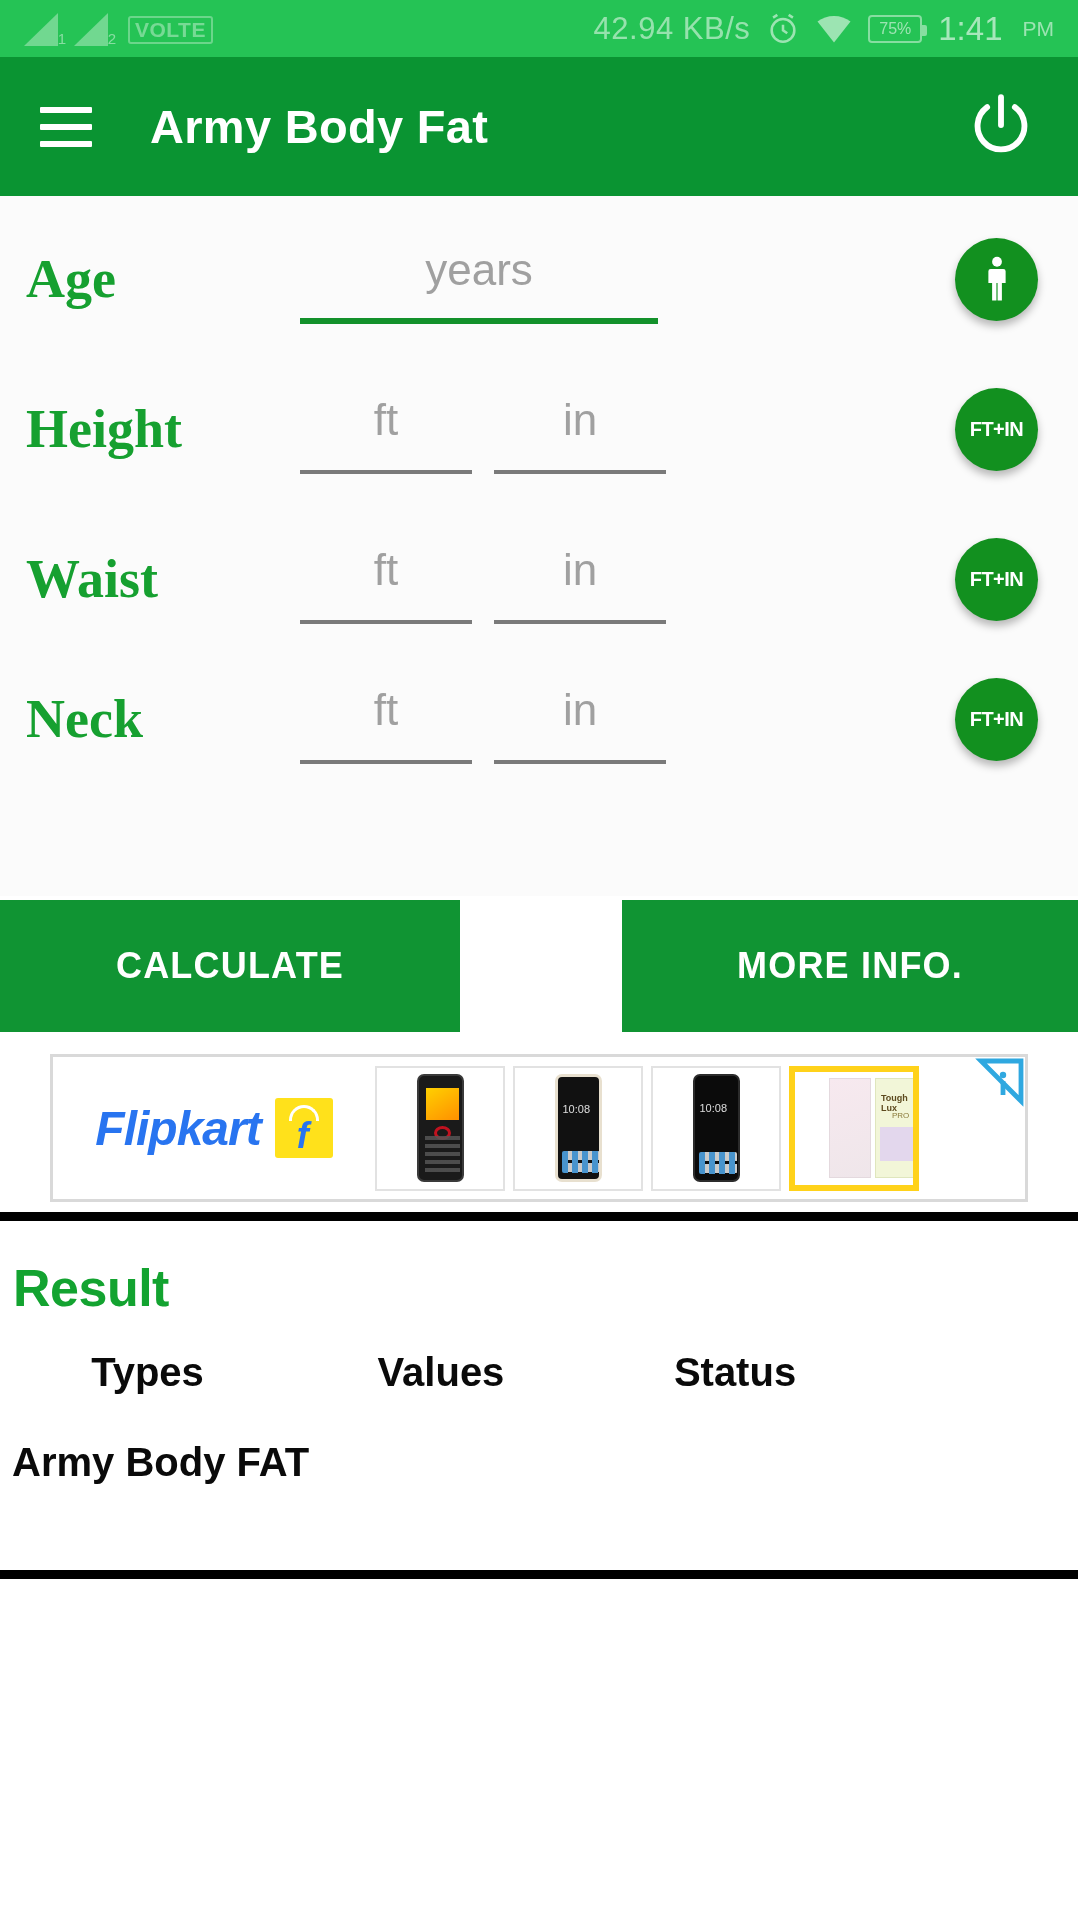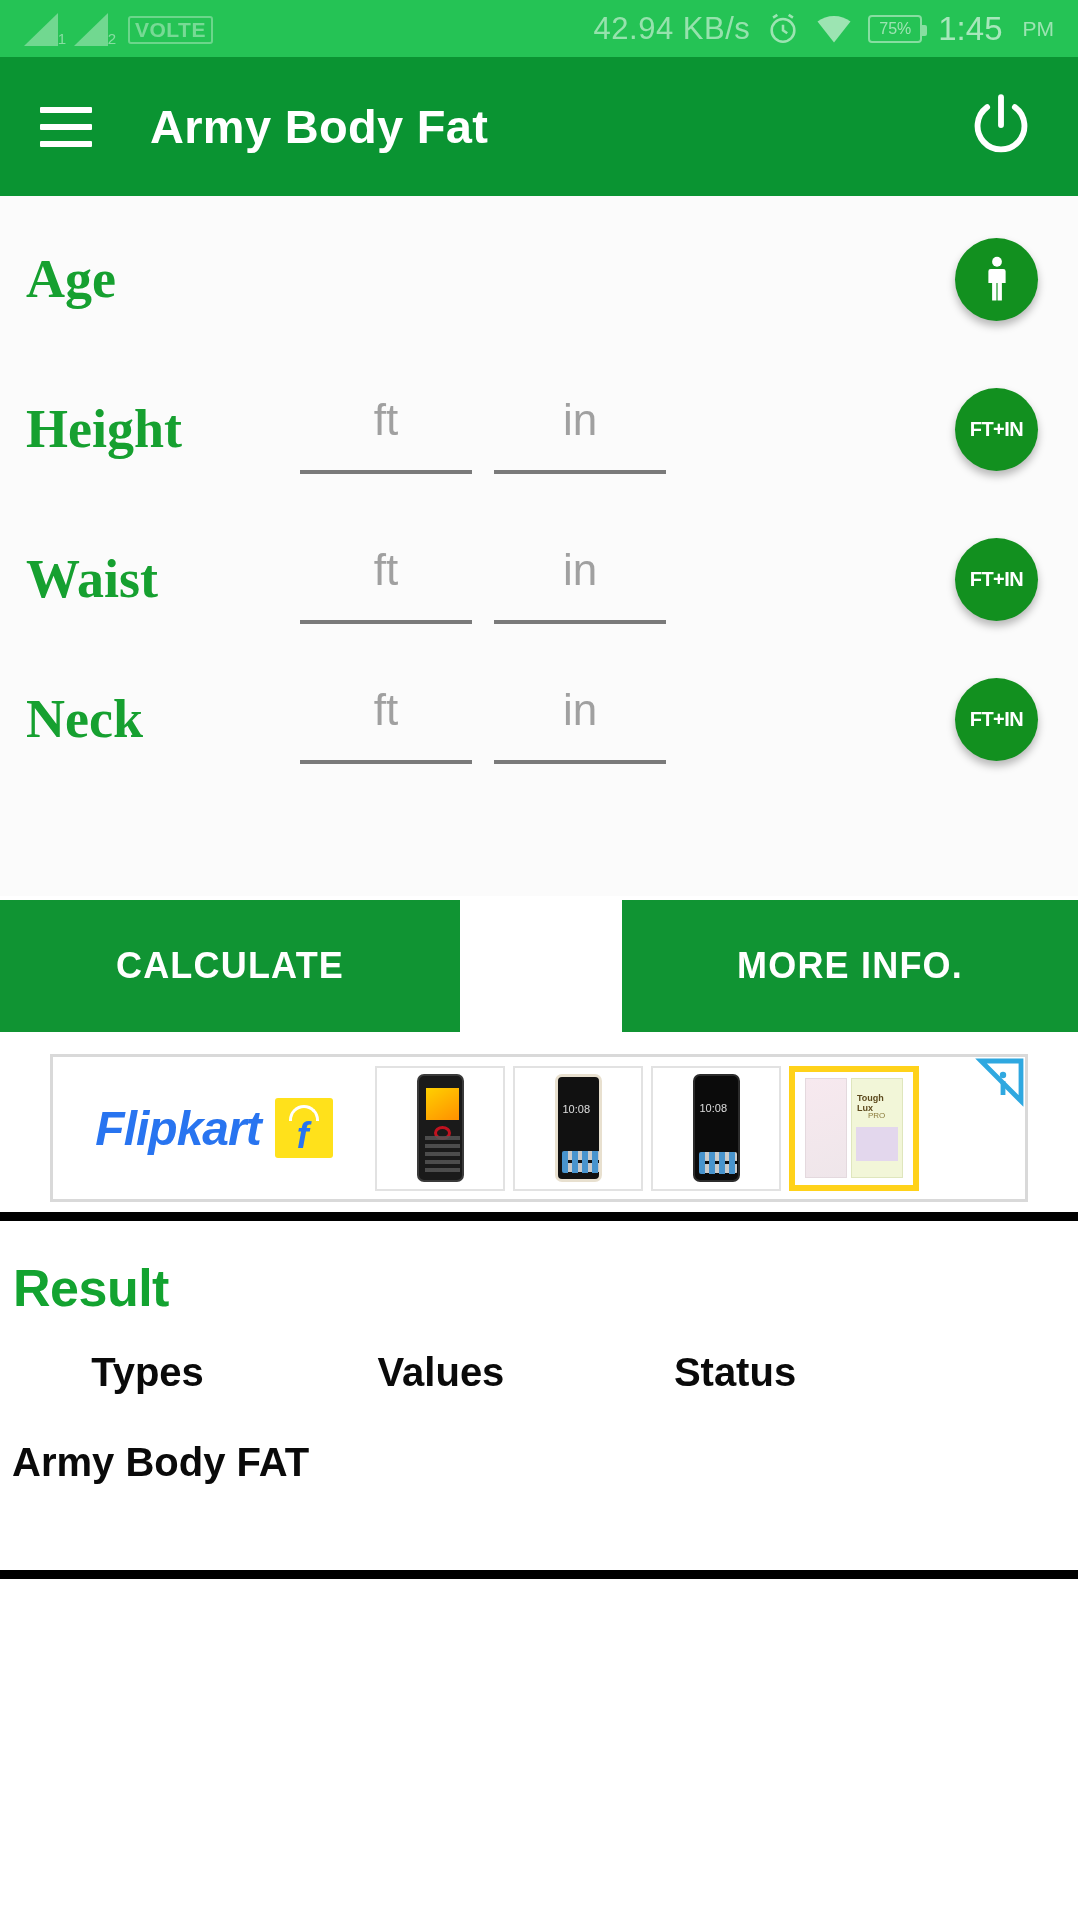--- a/index.html
+++ b/index.html
@@ -305,21 +305,21 @@
   .phone-mock .icons {
     position: absolute; bottom: 6px; left: 4px;
     width: 38px; height: 22px;
     background:
       repeating-linear-gradient(to right, #4fa3e3 0 6px, transparent 6px 10px),
       repeating-linear-gradient(to bottom, #e0e0e0 0 9px, transparent 9px 12px);
     opacity: .9;
     border-radius: 2px;
   }
   .protector {
-    display: flex; gap: 4px; 
+    display: flex; gap: 4px;  padding-left: 48px;
   }
   .protector .sheet {
     width: 42px; height: 100px;
     background: linear-gradient(160deg,#f7e9ef,#efe6ea);
     border: 1px solid #e4d9de;
   }
   .protector .pack {
     width: 52px; height: 100px;
     background: #f2f6d8;
     border: 1px solid #dfe6bd;
@@ -429,21 +429,21 @@
         </svg>
       </span>
       <span class="ic">
         <svg width="36" height="30" viewBox="0 0 24 20">
           <path d="M1 5 C7 0, 17 0, 23 5 L12 19 Z" fill="rgba(255,255,255,0.55)"></path>
         </svg>
       </span>
       <span class="battery">
         <span>75%</span>
       </span>
-      <span class="clock-time">1:45</span>
+      <span class="clock-time">1:41</span>
       <span class="clock-ampm">PM</span>
     </div>
   </div>
 
   <div class="app-bar">
     <div class="hamburger">
       <i></i>
         <i></i>
         <i></i>
     </div>
@@ -453,20 +453,26 @@
         <path d="M12 3 v9"></path>
         <path d="M7.5 6.2 A7.6 7.6 0 1 0 16.5 6.2"></path>
       </svg>
     </div>
   </div>
 
   <div class="form-area">
 
     <div class="field-row row-age">
       <div class="field-label">Age</div>
+      <div class="inputs">
+        <div class="tf tf-single focused">
+          <span class="ph">years</span>
+          <span class="underline"></span>
+        </div>
+      </div>
       <div class="fab-wrap">
         <div class="fab">
           <svg width="36" height="46" viewBox="0 0 24 32" fill="#ffffff">
             <circle cx="12" cy="4" r="3.4"></circle>
             <path d="M7.6 9 h8.8 a1.6 1.6 0 0 1 1.6 1.6 v8.2 h-2.6 v12.2 h-3 v-12.2 h-0.8 v12.2 h-3 v-12.2 h-2.6 v-8.2 a1.6 1.6 0 0 1 1.6 -1.6 z"></path>
           </svg>
         </div>
       </div>
     </div>
 

